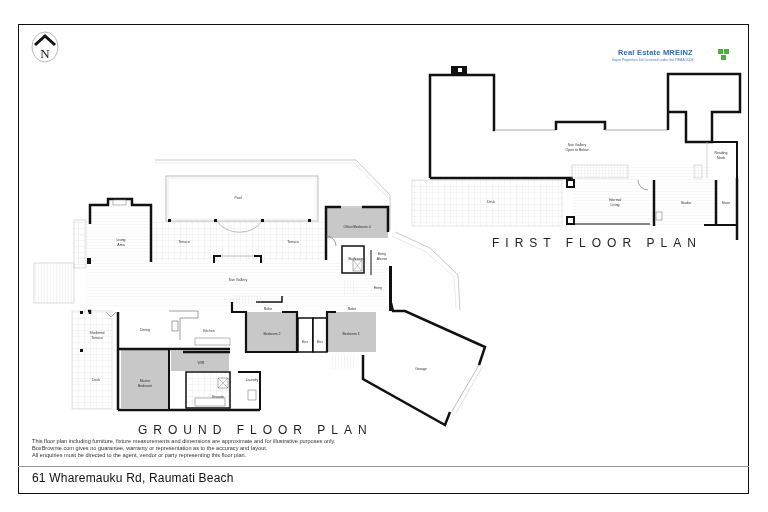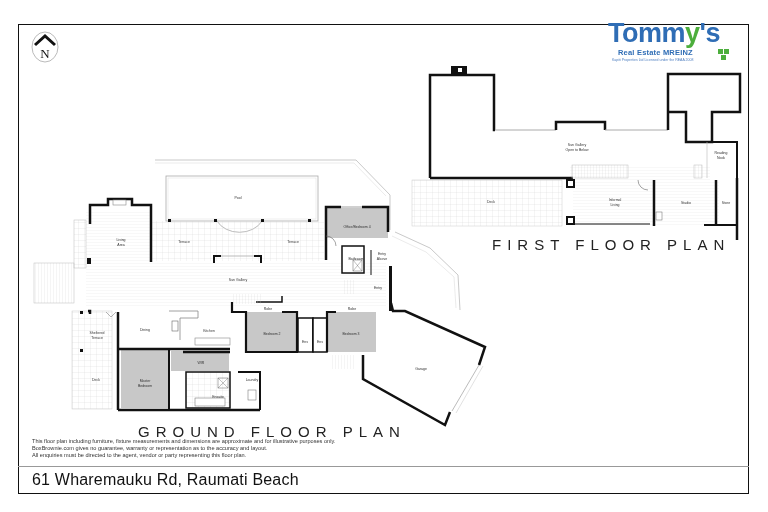--- a/index.html
+++ b/index.html
@@ -1,42 +1,41 @@
 <!DOCTYPE html>
 <html><head>
 <meta charset="utf-8">
 <style>
   html,body{margin:0;padding:0;background:#ffffff;}
   body{width:768px;height:512px;position:relative;overflow:hidden;font-family:"Liberation Sans",sans-serif;}
   .frame{position:absolute;left:18px;top:24px;width:731px;height:470px;border:1.5px solid #111;box-sizing:border-box;background:#fff;}
   .addr-divider{position:absolute;left:18px;top:466px;width:731px;height:1px;background:#999;}
-  .address{position:absolute;left:32px;top:471px;font-size:16px;color:#111;letter-spacing:0.2px;}
+  .address{position:absolute;left:32px;top:471px;font-size:12px;color:#111;letter-spacing:0.2px;}
   .compass{position:absolute;left:30px;top:28px;width:30px;height:36px;}
   .logo{position:absolute;left:608px;top:22px;width:140px;height:42px;}
   .logo-title{position:absolute;left:0;top:-4px;font-size:27px;font-weight:bold;color:#2f6db5;letter-spacing:-0.5px;}
   .logo-title .y{color:#4cae3c;}
   .logo-sub{position:absolute;left:10px;top:26px;font-size:7.5px;font-weight:bold;color:#2f6db5;letter-spacing:0.2px;text-align:right;}
   .logo-tiny{position:absolute;left:4px;top:36px;font-size:3.5px;color:#4f7fc0;white-space:nowrap;}
-  .plan-title{position:absolute;font-size:15px;letter-spacing:6px;color:#222;}
+  .plan-title{position:absolute;font-size:12px;letter-spacing:6px;color:#222;}
   .disclaimer{position:absolute;left:32px;top:438px;font-size:5.6px;line-height:7.2px;color:#333;}
   svg text{font-family:"Liberation Sans",sans-serif;fill:#333;}
 </style>
 </head>
 <body>
 
 <div class="frame"></div>
 
 <svg class="compass" viewBox="0 0 30 36">
   <ellipse cx="15" cy="19" rx="13" ry="15" fill="#fff" stroke="#bbb" stroke-width="1"></ellipse>
   <polyline points="5,17 15,8 25,17" fill="none" stroke="#111" stroke-width="3"></polyline>
   <text x="15" y="30" text-anchor="middle" font-size="13" style="font-family:'Liberation Serif',serif;fill:#111">N</text>
 </svg>
 
 <div class="logo">
-  <div class="logo-title"><span>Tomm</span><span class="y">y</span><span>'s</span></div>
   <div class="logo-sub">Real Estate MREINZ</div>
   <div class="logo-tiny">Kapiti Properties Ltd Licensed under the REAA 2008</div>
   <svg style="position:absolute;left:109px;top:26px" width="14" height="14">
     <rect x="1" y="1" width="5" height="5" fill="#4cae3c"></rect>
       <rect x="7" y="1" width="5" height="5" fill="#4cae3c"></rect>
     <rect x="4" y="7" width="5" height="5" fill="#4cae3c"></rect>
   </svg>
 </div>
 
 <svg style="position:absolute;left:0;top:0" width="768" height="512">

